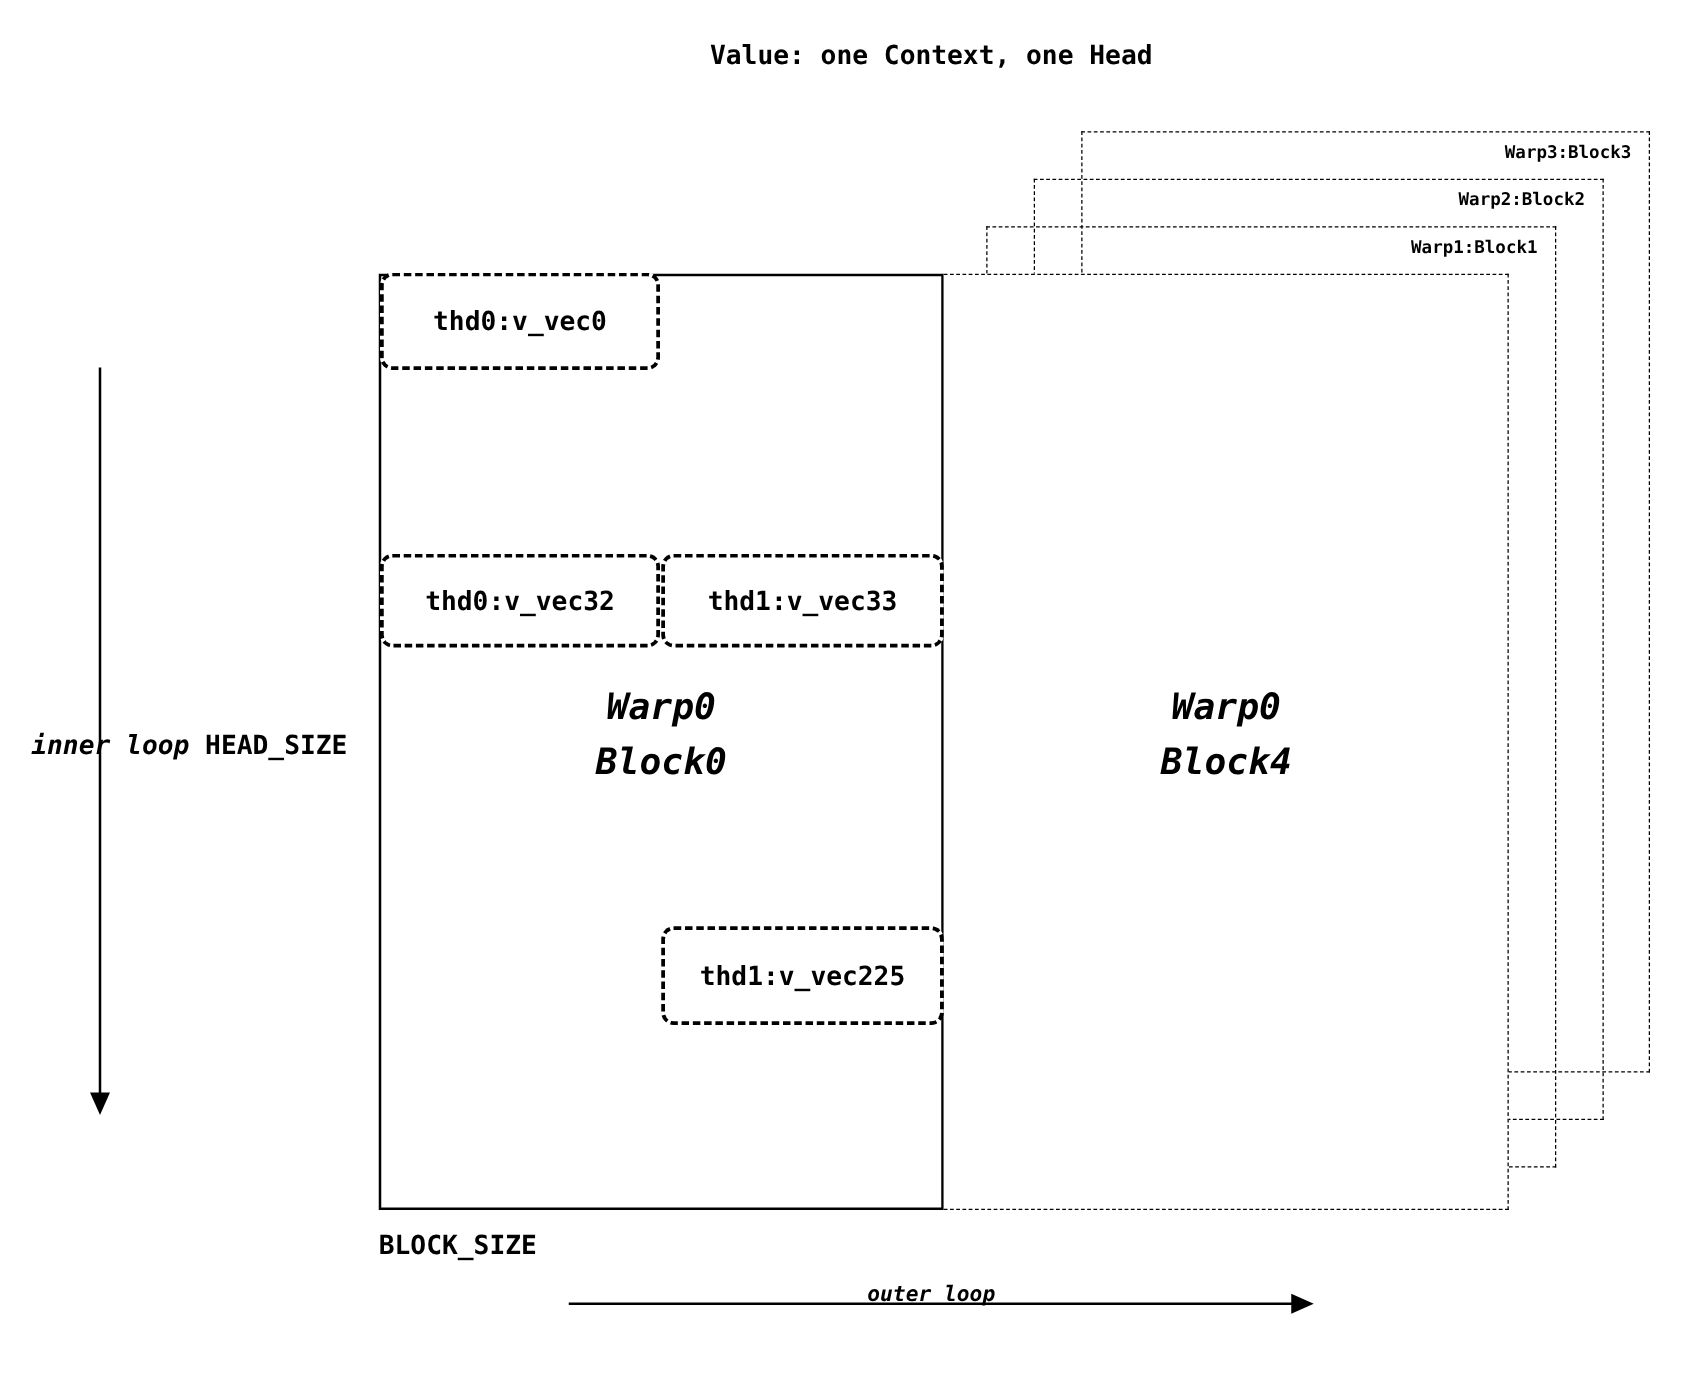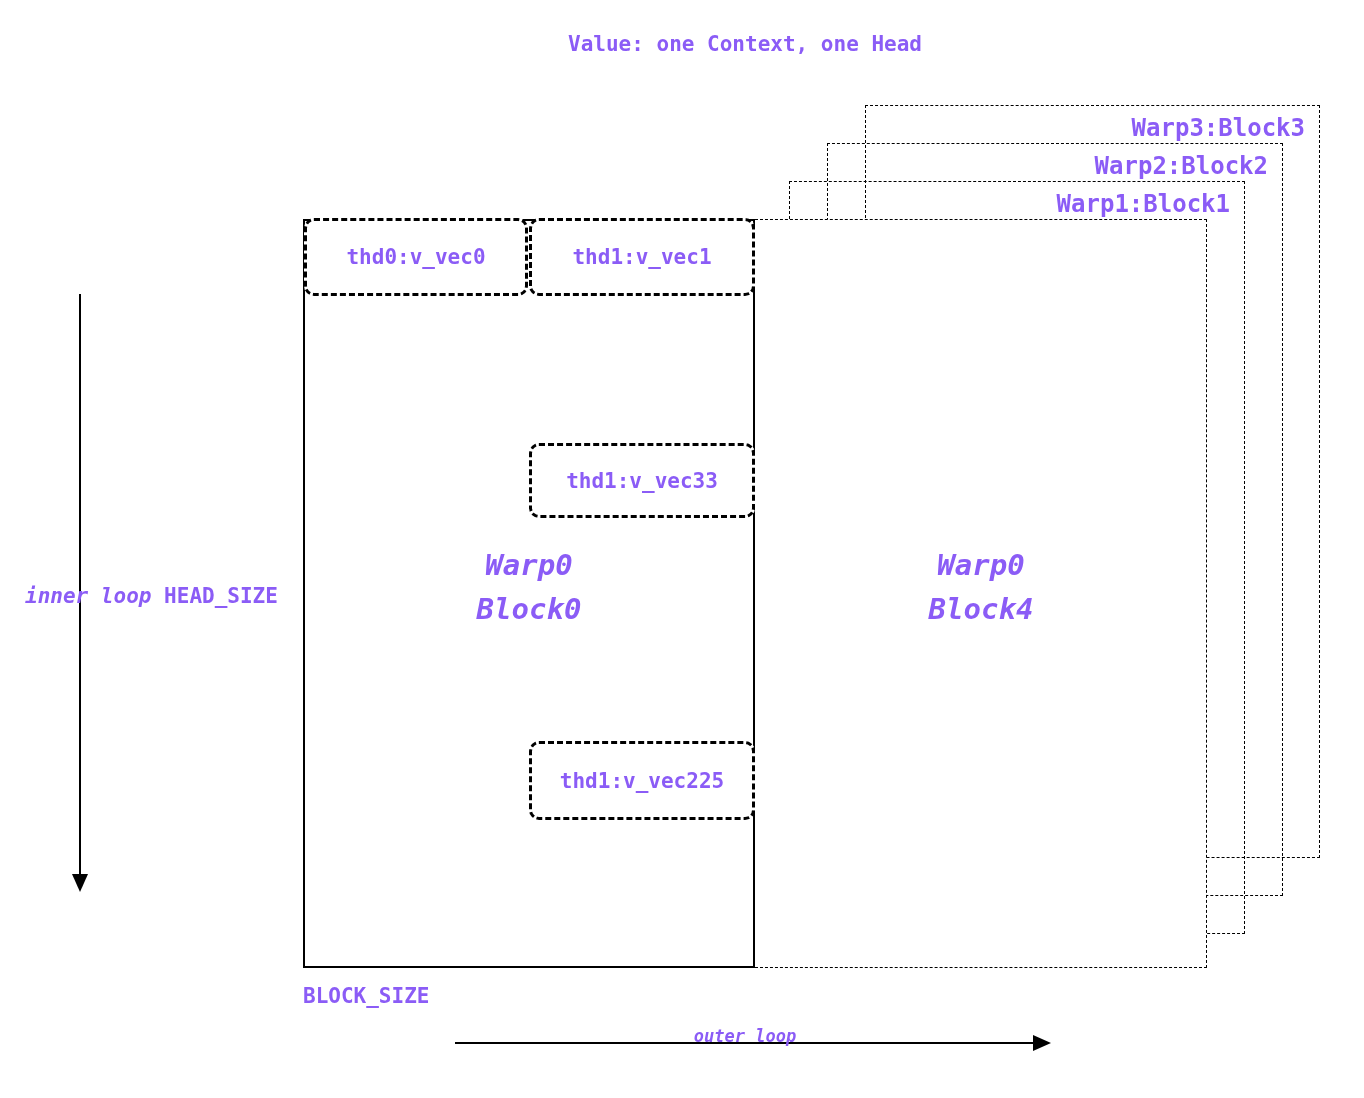--- a/index.html
+++ b/index.html
@@ -3,21 +3,21 @@
 <meta charset="utf-8">
 <style>
   * { margin: 0; padding: 0; box-sizing: border-box; }
   html, body { background: #ffffff; }
   .canvas {
     position: relative;
     width: 1364px;
     height: 1098px;
     background: #ffffff;
     font-family: "DejaVu Sans Mono", "Liberation Mono", monospace;
-    color: #8b5cf6;
+    color: #000000;
     overflow: hidden;
   }
   .title {
     position: absolute;
     top: 32px;
     left: 0;
     width: 1490px;
     text-align: center;
     font-weight: bold;
     font-size: 21px;
@@ -25,21 +25,21 @@
   .back-rect {
     position: absolute;
     border: 1px dashed #000;
     background: transparent;
   }
   .back-label {
     position: absolute;
     top: 8px;
     right: 14px;
     font-weight: bold;
-    font-size: 24px;
+    font-size: 14px;
     white-space: nowrap;
   }
   .front {
     position: absolute;
     left: 303px;
     top: 219px;
     width: 809px;
     height: 749px;
     background: #ffffff;
   }
@@ -151,24 +151,24 @@
   </div>
 
   <div class="front">
 
     <div class="solid-rect"></div>
     <div class="dotted-rect"></div>
 
     <div class="cell r0 cleft">
       <span>thd0:v_vec0</span>
     </div>
-    <div class="cell r0 cright">
-      <span>thd1:v_vec1</span>
-    </div>
-
+
+    <div class="cell r1 cleft">
+      <span>thd0:v_vec32</span>
+    </div>
     <div class="cell r1 cright">
       <span>thd1:v_vec33</span>
     </div>
 
     <div class="cell r2 cright">
       <span>thd1:v_vec225</span>
     </div>
 
     <div class="warp-label b0">
       <div>Warp0</div>

